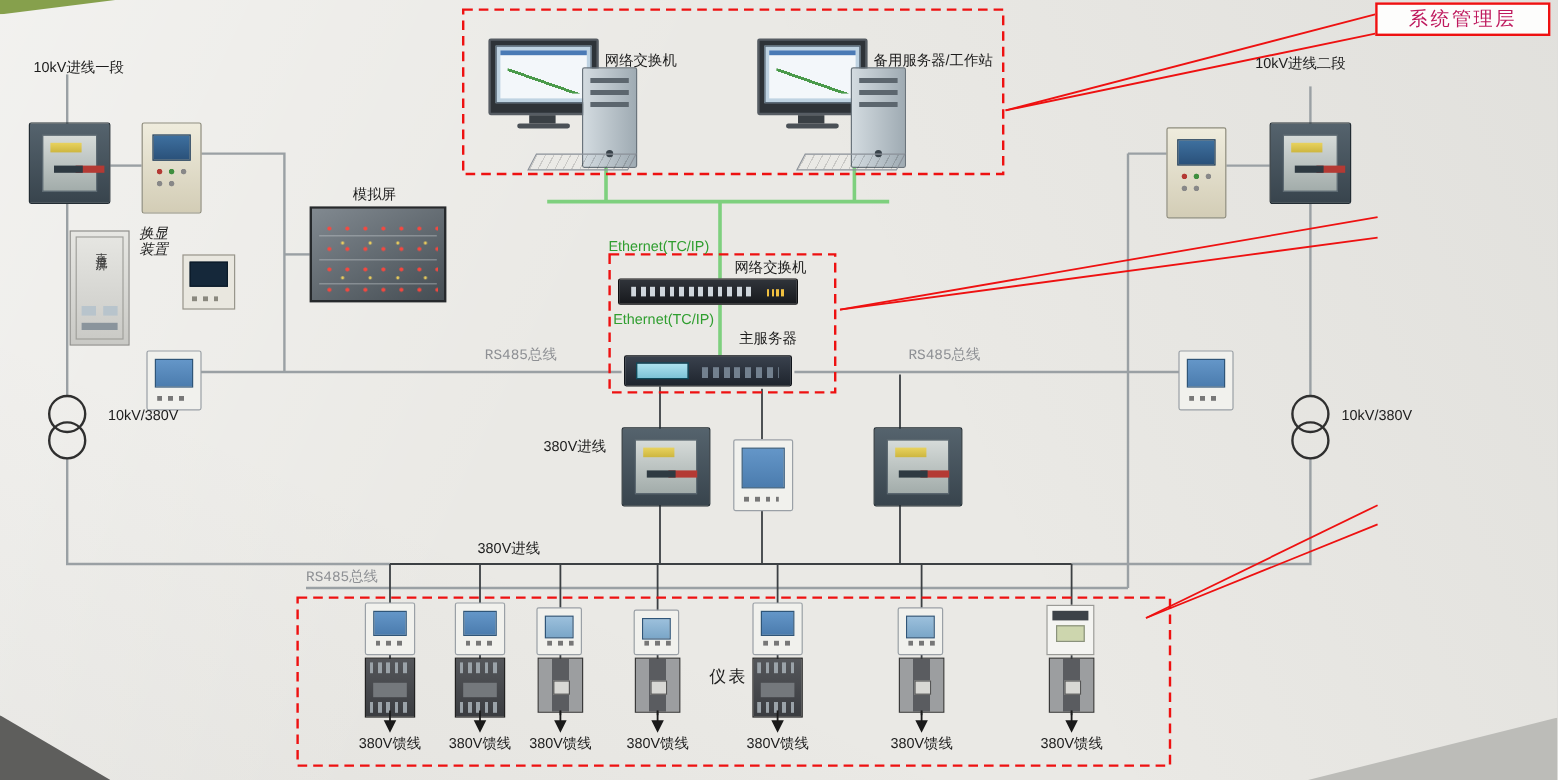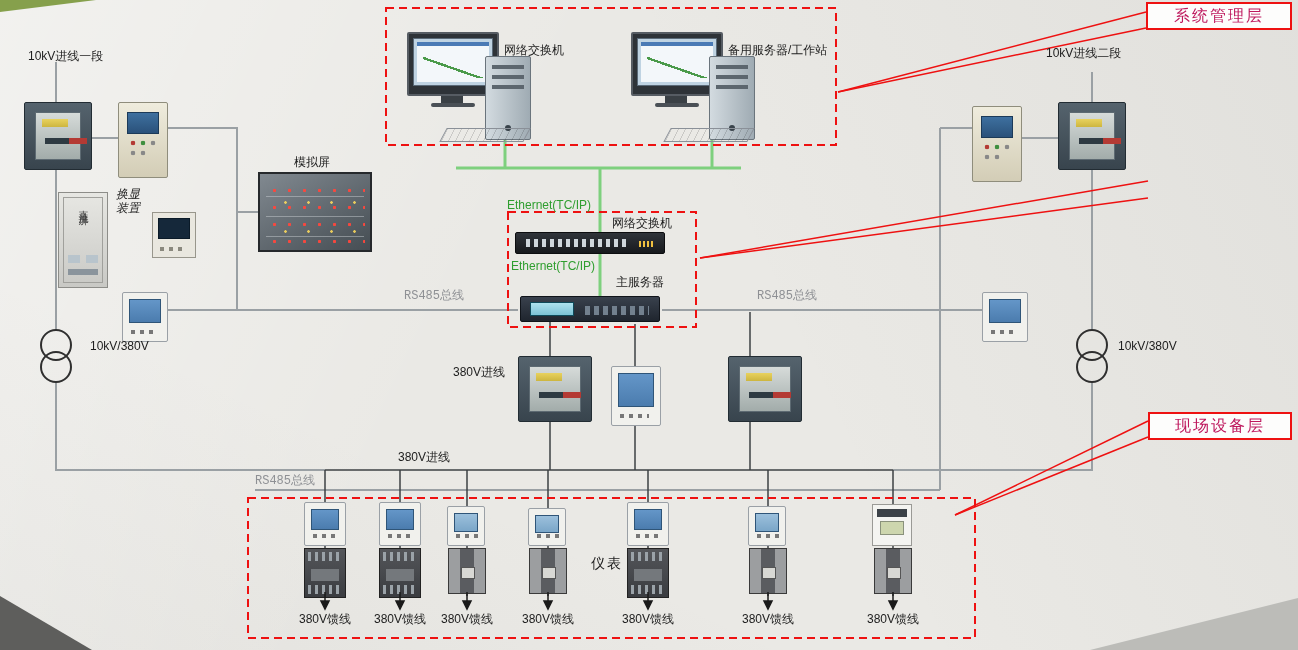--- a/index.html
+++ b/index.html
@@ -286,15 +286,14 @@
 
   <div class="flabel" style="left:285px">380V馈线</div>
   <div class="flabel" style="left:360px">380V馈线</div>
   <div class="flabel" style="left:427px">380V馈线</div>
   <div class="flabel" style="left:508px">380V馈线</div>
   <div class="flabel" style="left:608px">380V馈线</div>
   <div class="flabel" style="left:728px">380V馈线</div>
   <div class="flabel" style="left:853px">380V馈线</div>
 
   <div class="redbox" style="left:1146px;top:2px;width:146px;height:28px">系统管理层</div>
-  <div class="redbox" style="left:1148px;top:412px;width:144px;height:28px">现场设备层</div>
 
 </div>
 
 </body></html>

